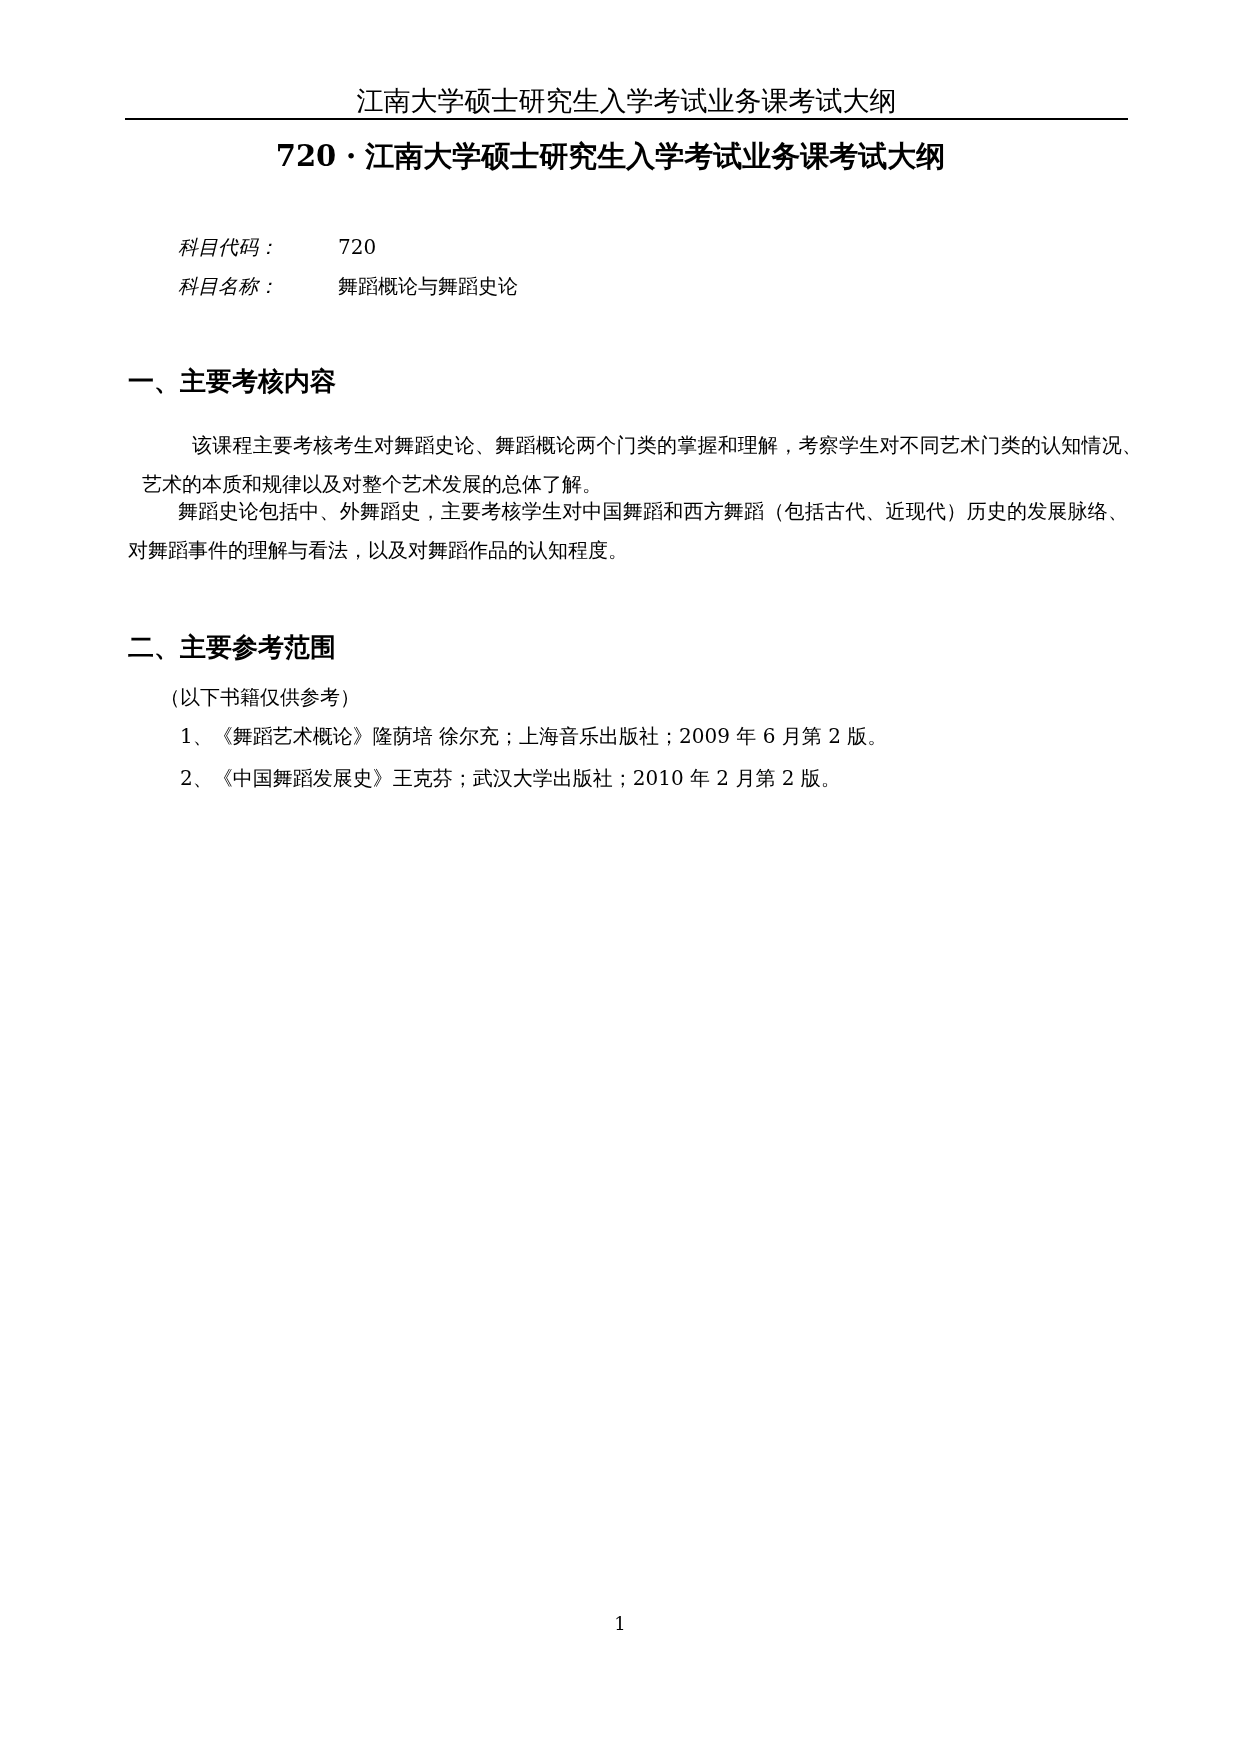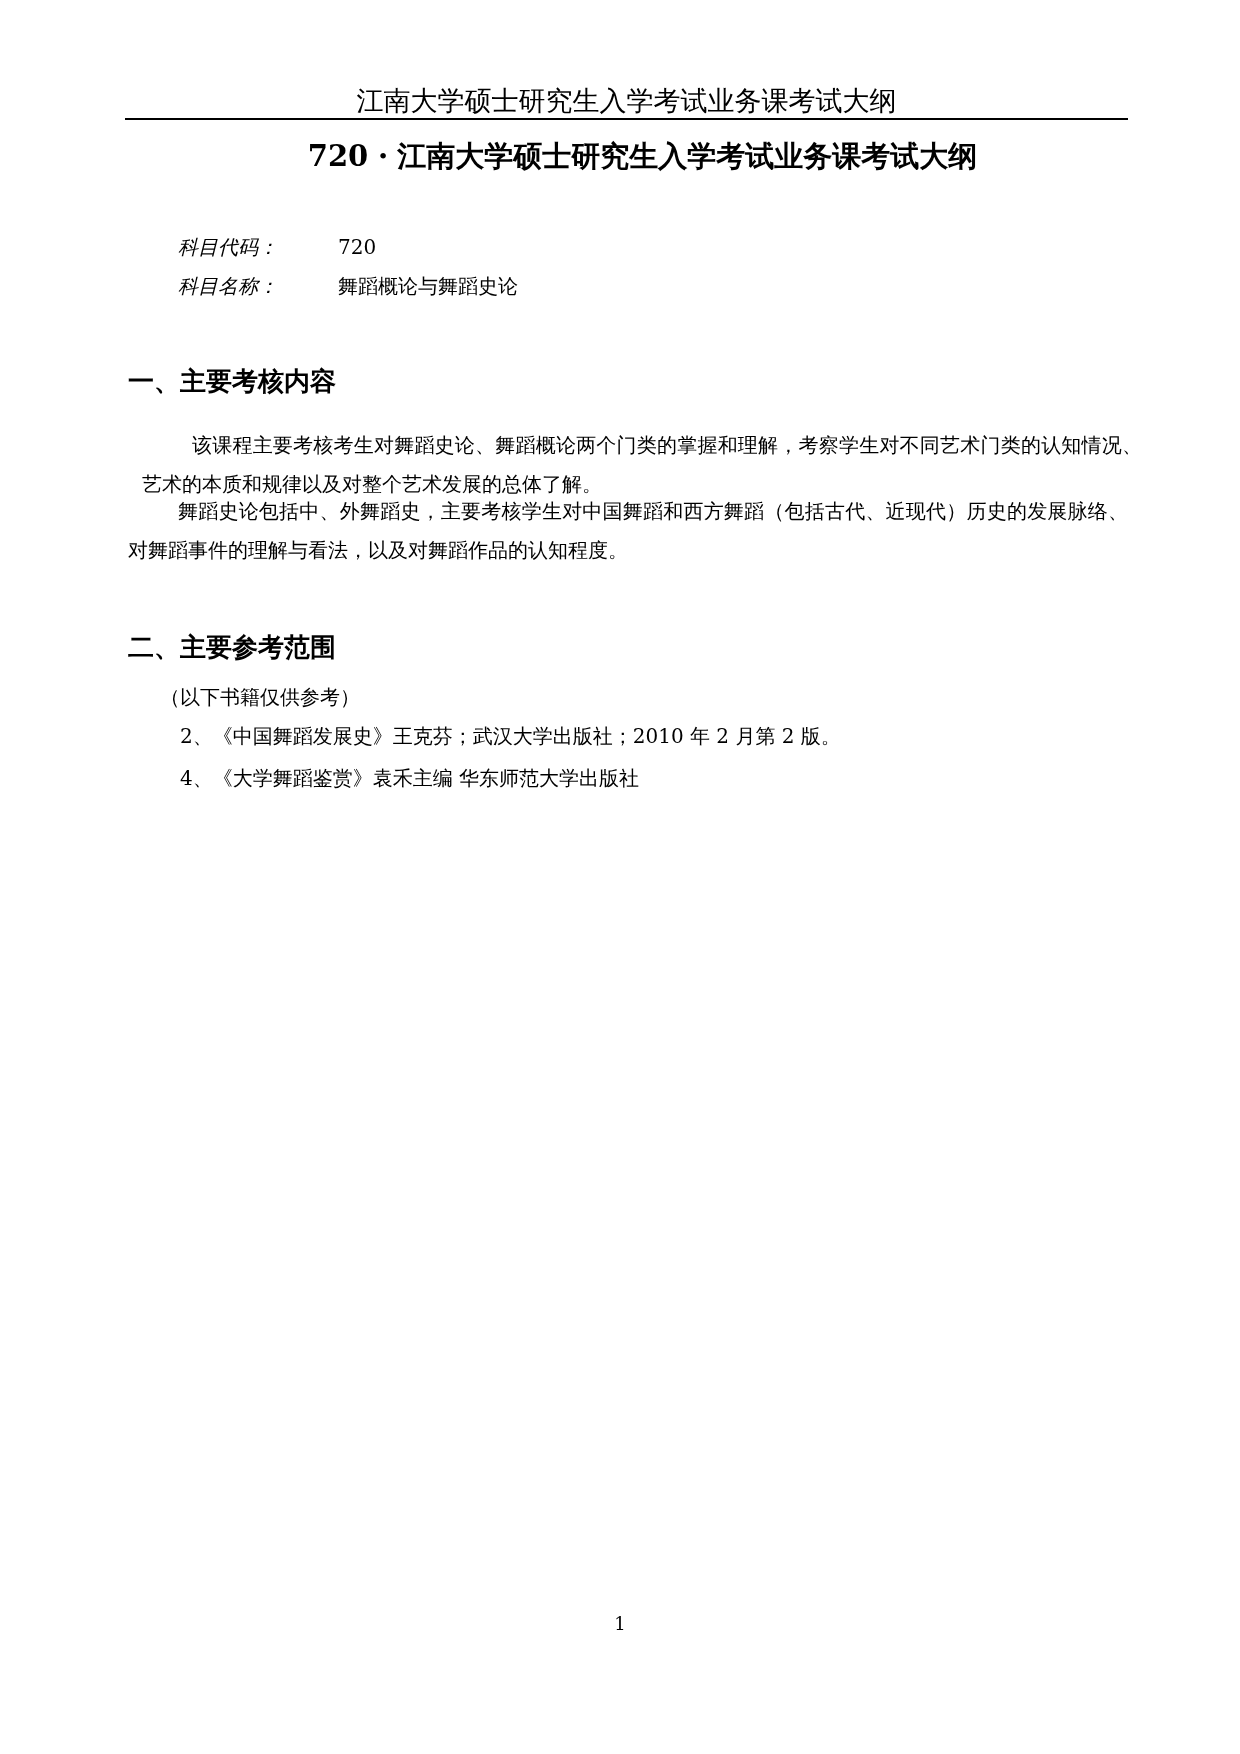--- a/index.html
+++ b/index.html
@@ -28,21 +28,21 @@
     .header-rule {
       position: absolute;
       left: 125px;
       top: 118px;
       width: 1003px;
       height: 0;
       border-top: 2px solid #000;
     }
     .doc-title {
       position: absolute;
-      left: 141px;
+      left: 109px;
       top: 136px;
       width: 1003px;
       text-align: center;
       font-size: 29px;
       font-weight: bold;
       line-height: 40px;
     }
     .meta {
       position: absolute;
       left: 178px;
@@ -123,17 +123,17 @@
 </div>
 
 <h2 class="section-title sec1" style="margin:0;">一、主要考核内容</h2>
 <p class="para para1" style="margin:14px;">该课程主要考核考生对舞蹈史论、舞蹈概论两个门类的掌握和理解，考察学生对不同艺术门类的认知情况、艺术的本质和规律以及对整个艺术发展的总体了解。</p>
 <p class="para para2" style="margin:0;">舞蹈史论包括中、外舞蹈史，主要考核学生对中国舞蹈和西方舞蹈（包括古代、近现代）历史的发展脉络、对舞蹈事件的理解与看法，以及对舞蹈作品的认知程度。</p>
 
 <h2 class="section-title sec2" style="margin:0;">二、主要参考范围</h2>
 <div class="note">（以下书籍仅供参考）</div>
 
 <ul class="ref-list">
+  <li class="ref-item">1、《舞蹈艺术概论》隆荫培  徐尔充；上海音乐出版社；2009 年 6 月第 2 版。</li>
   <li class="ref-item">2、《中国舞蹈发展史》王克芬；武汉大学出版社；2010 年 2 月第 2 版。</li>
-  <li class="ref-item">4、《大学舞蹈鉴赏》袁禾主编  华东师范大学出版社</li>
 </ul>
 
 <div class="page-number">1</div>
 
 </body></html>

